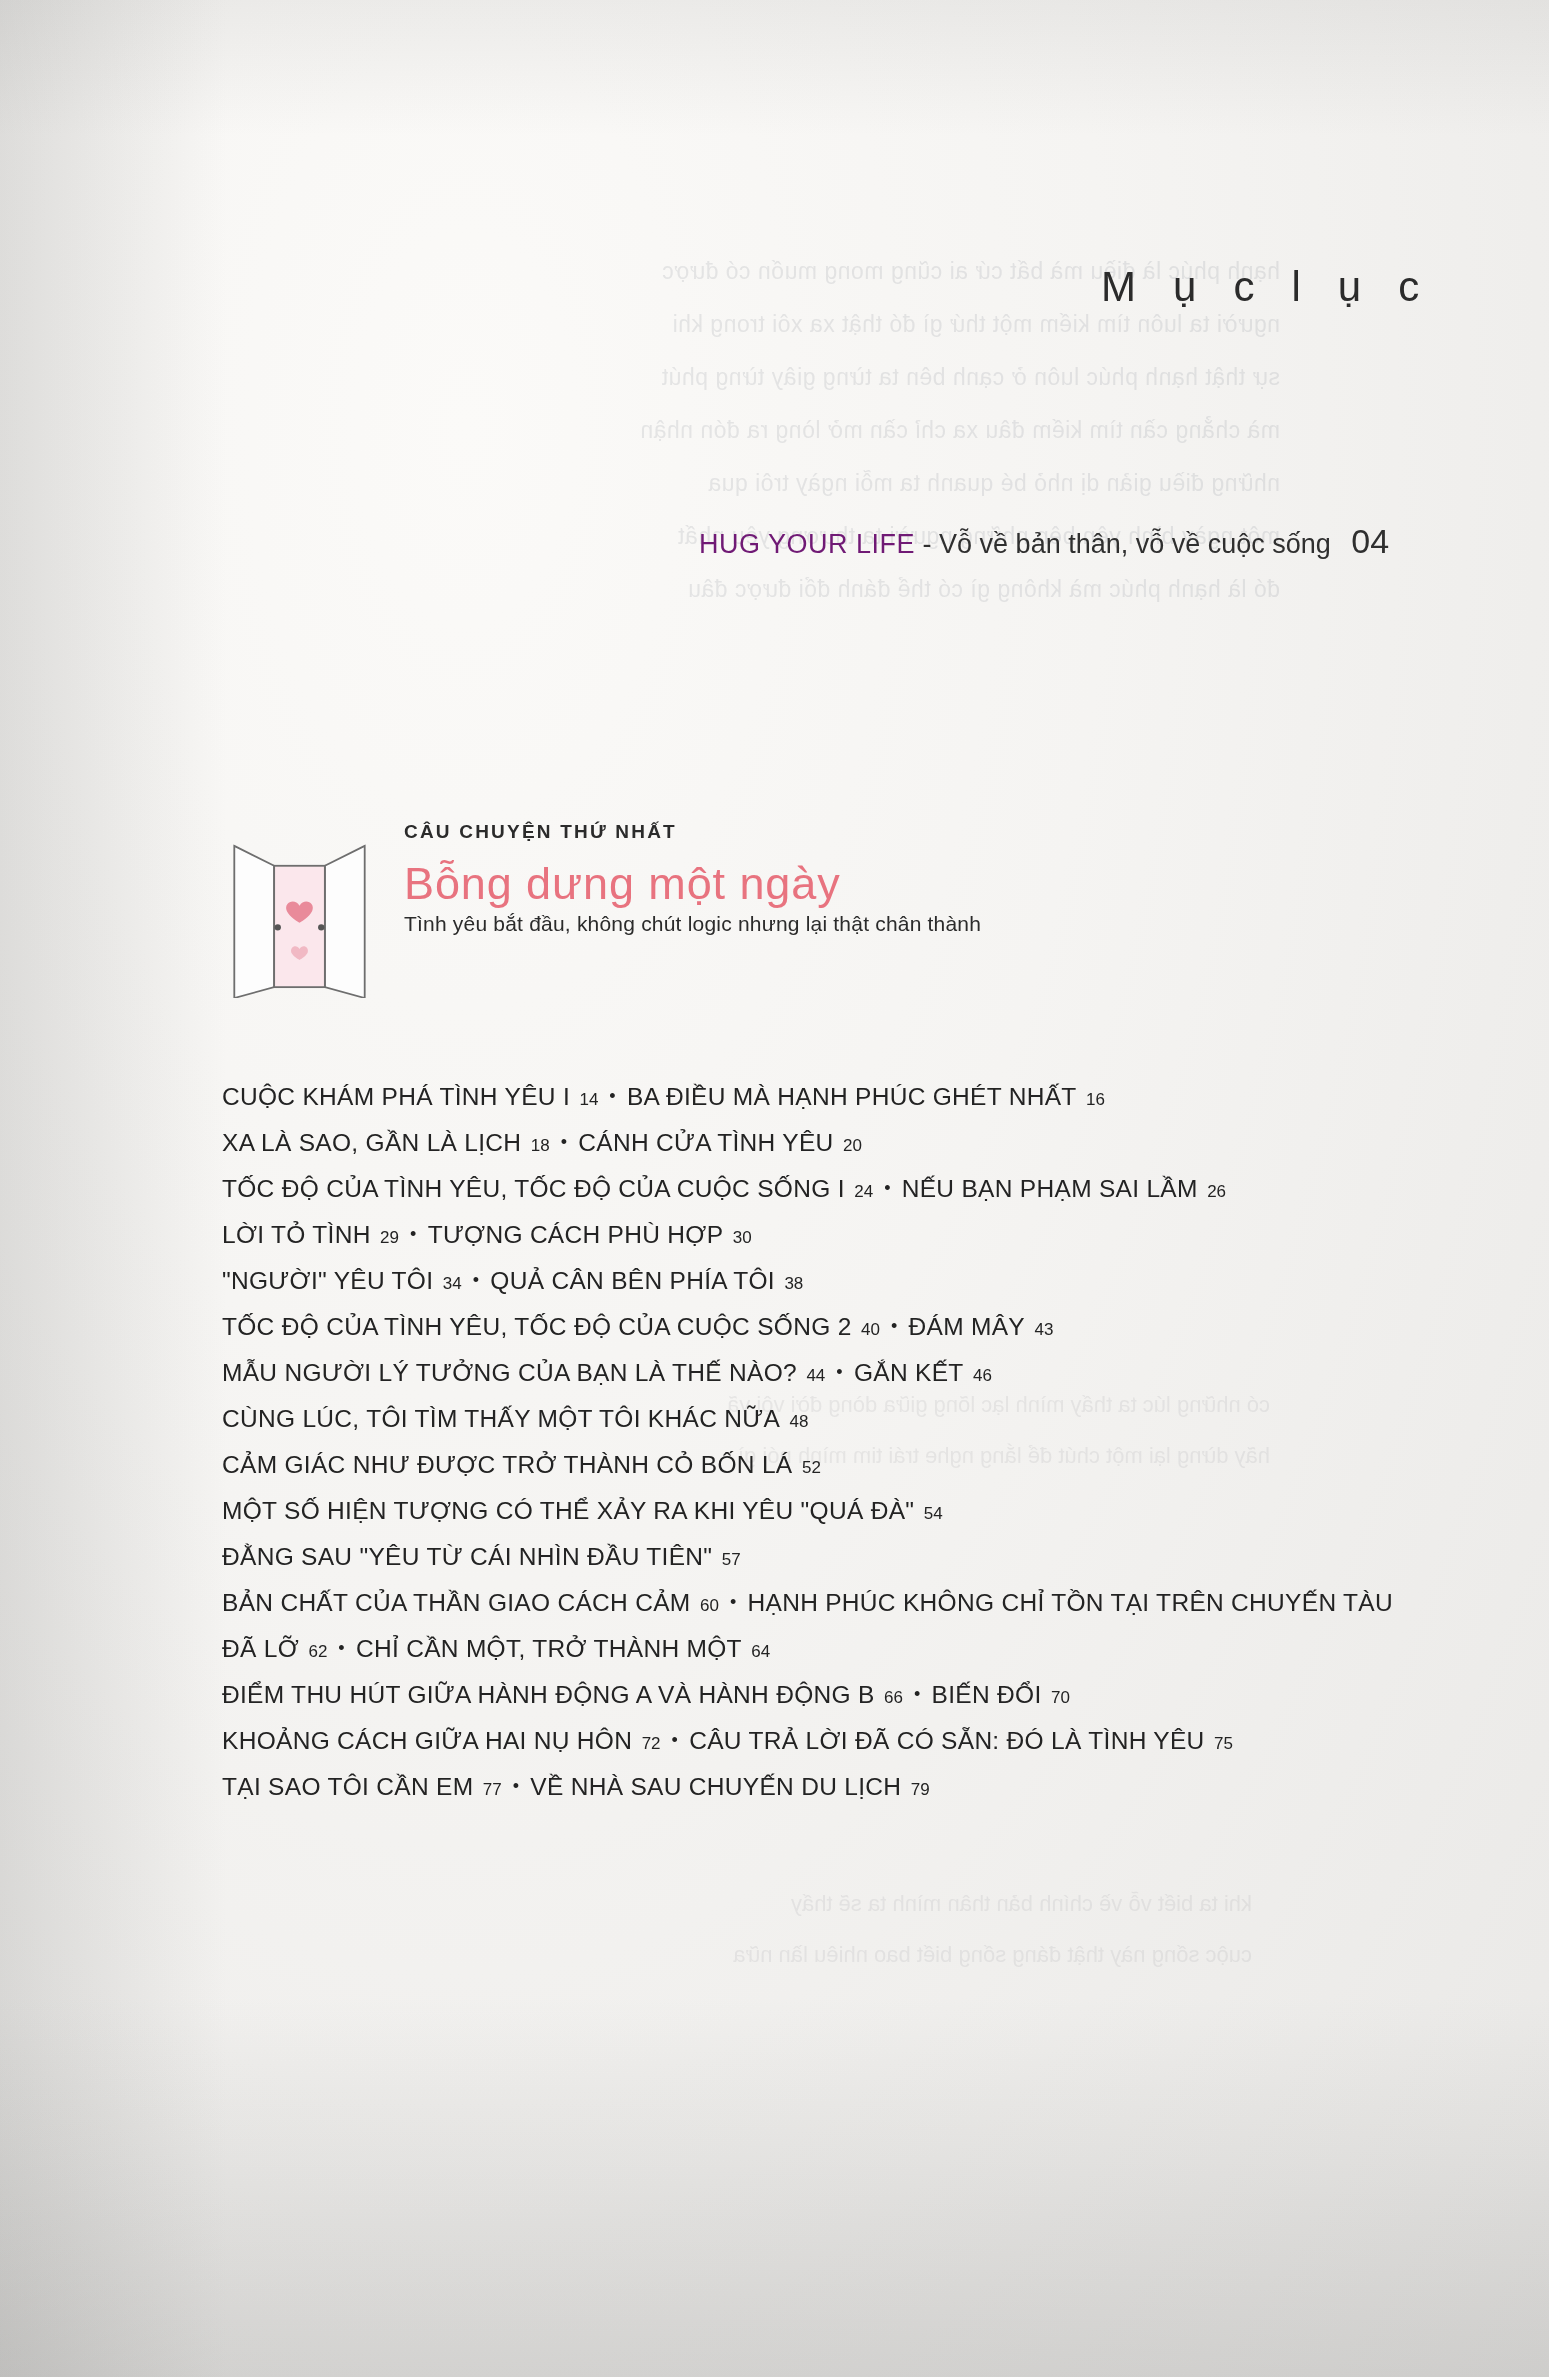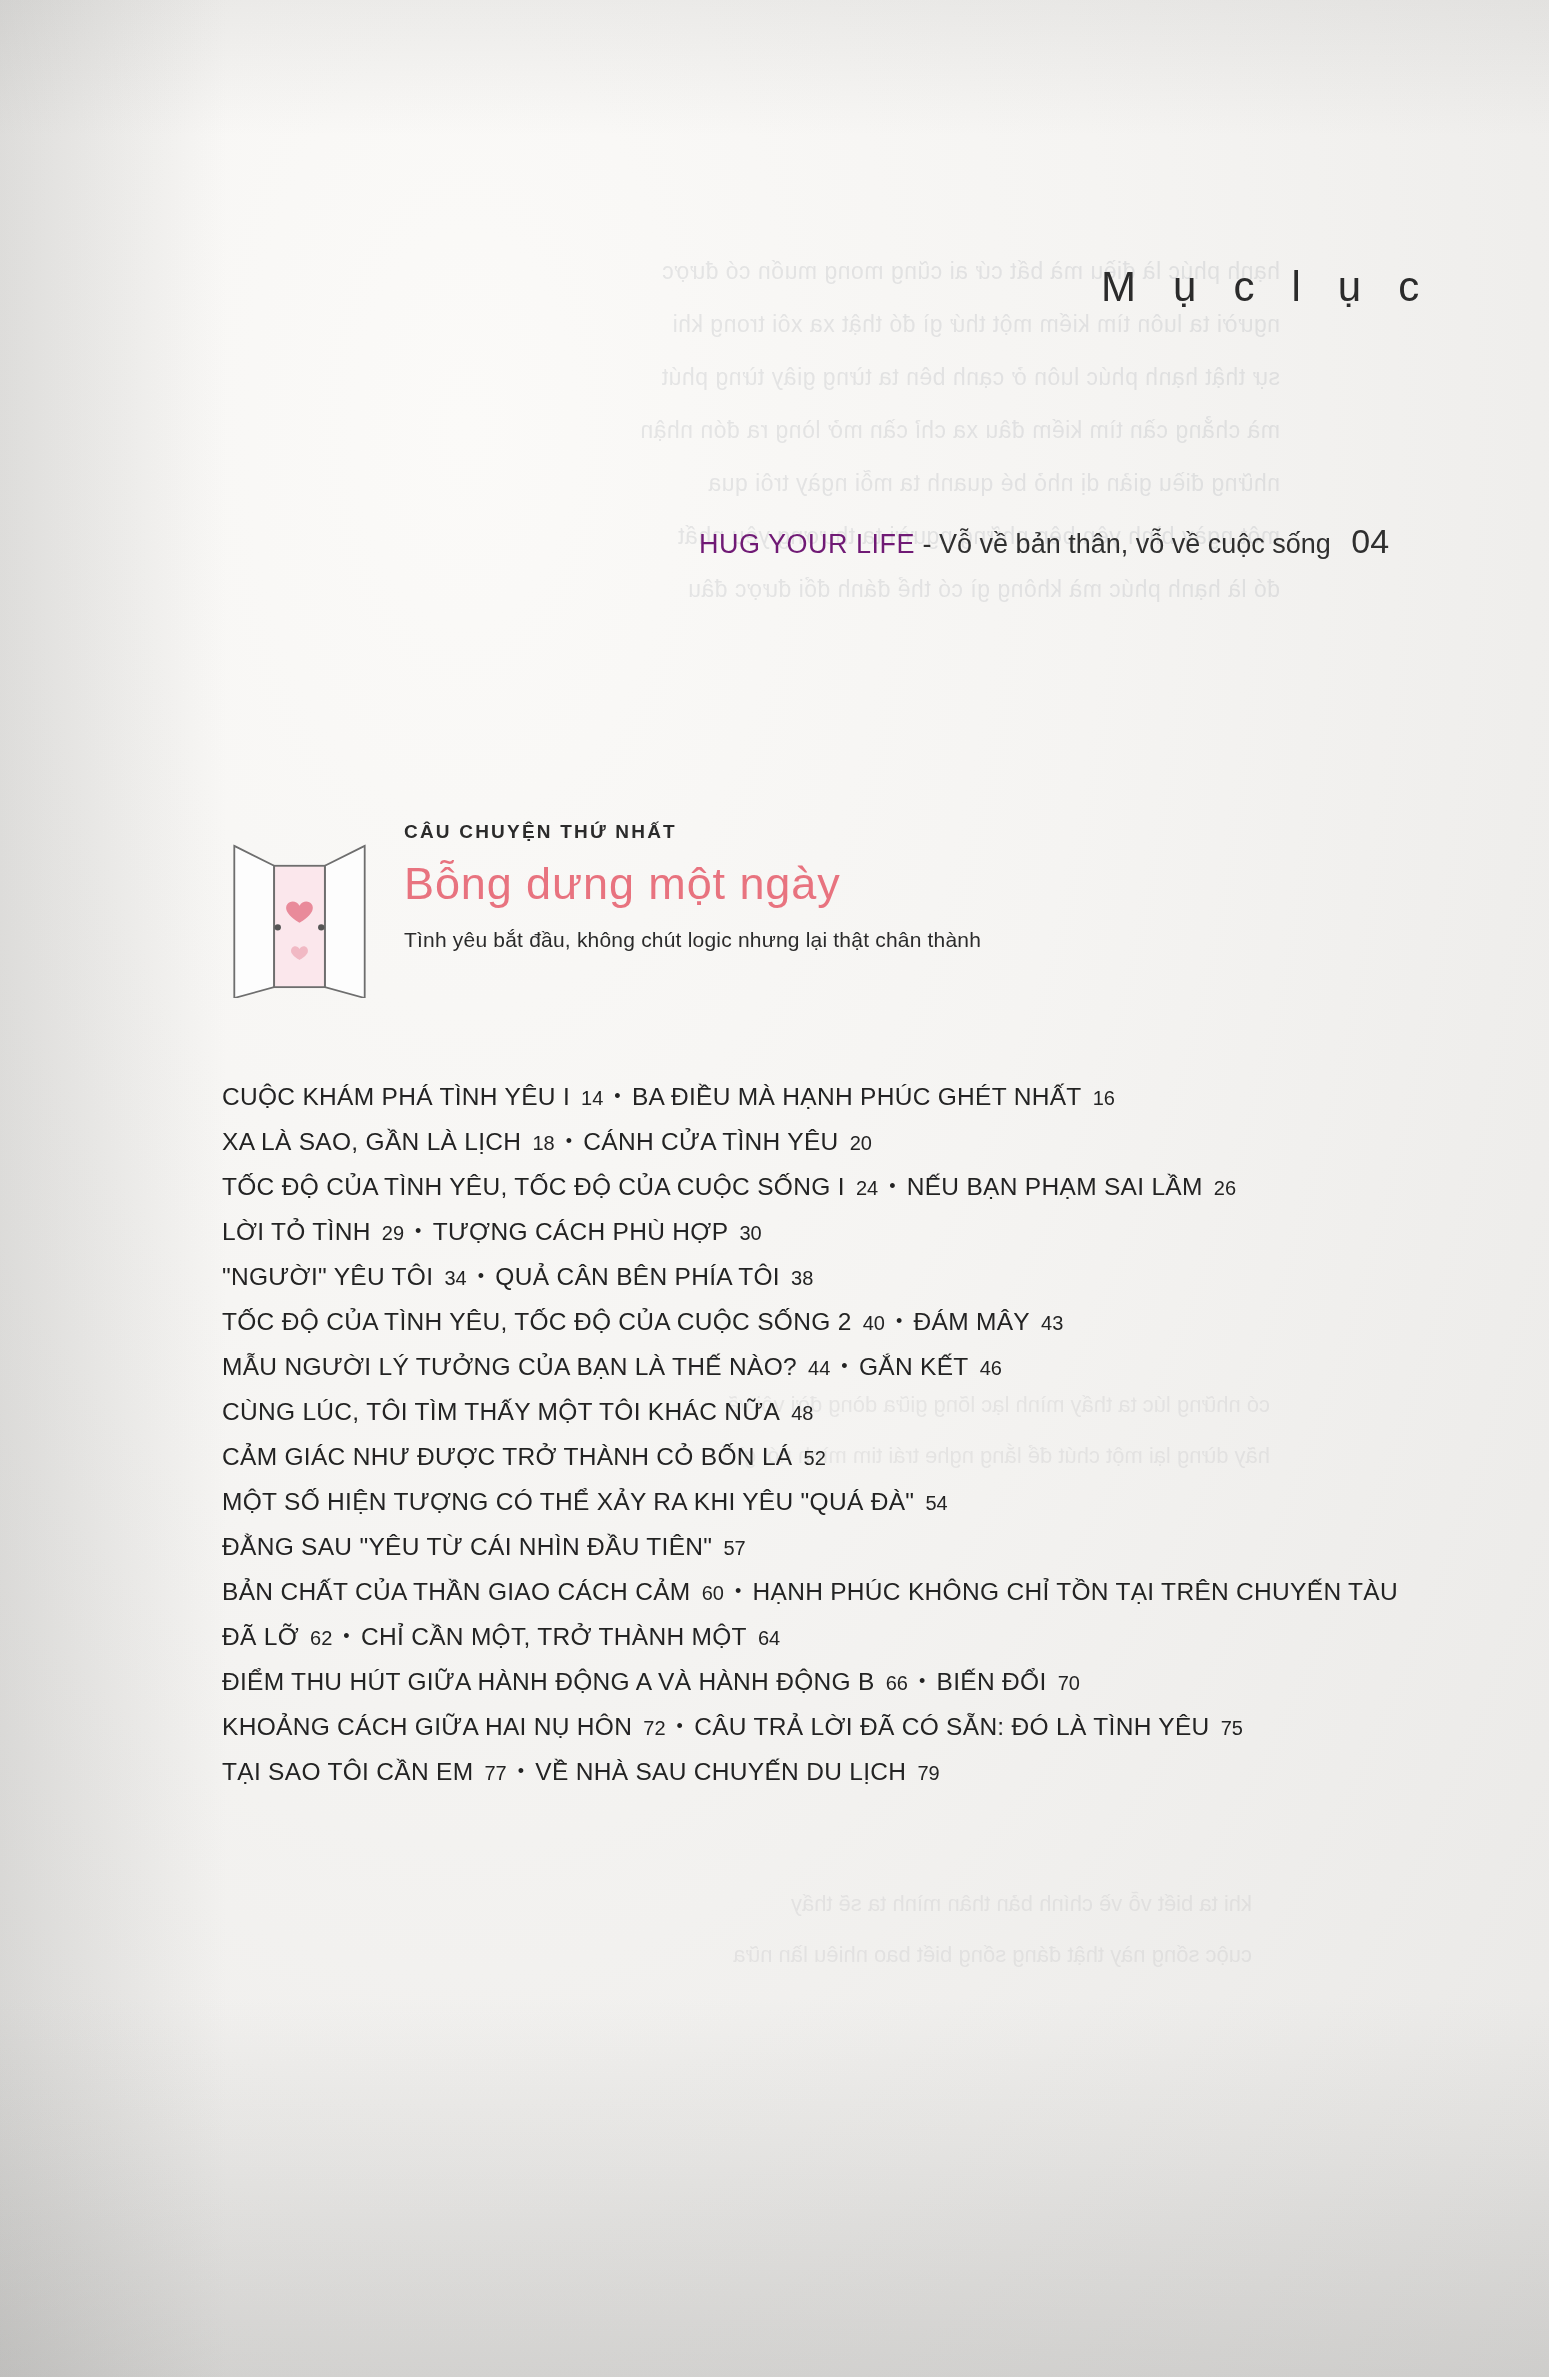--- a/index.html
+++ b/index.html
@@ -137,21 +137,21 @@
     font-size: 19px;
     font-weight: bold;
     letter-spacing: 2.2px;
     color: #2b2b2b;
     margin-bottom: 14.5px;
   }
   .story-title {
     font-size: 45px;
     color: #e8737f;
     letter-spacing: 0.9px;
-    margin-bottom: 18px;
+    margin-bottom: 2px;
     font-weight: 400;
   }
   .story-sub {
     font-size: 21px;
     color: #2b2b2b;
     letter-spacing: 0.2px;
   }
 
   .toc {
     position: absolute;
@@ -160,21 +160,21 @@
     width: 1207px;
   }
   .toc-line {
     font-size: 24.5px;
     color: #232323;
     letter-spacing: 0.3px;
     line-height: 43px;
     white-space: nowrap;
   }
   .pg {
-    font-size: 20px;
+    font-size: 17px;
     letter-spacing: 0;
   }
   .dot {
     display: inline-block;
     margin: 0 11px;
     font-size: 18px;
     vertical-align: 2.7px;
   }
 </style>
 </head>

